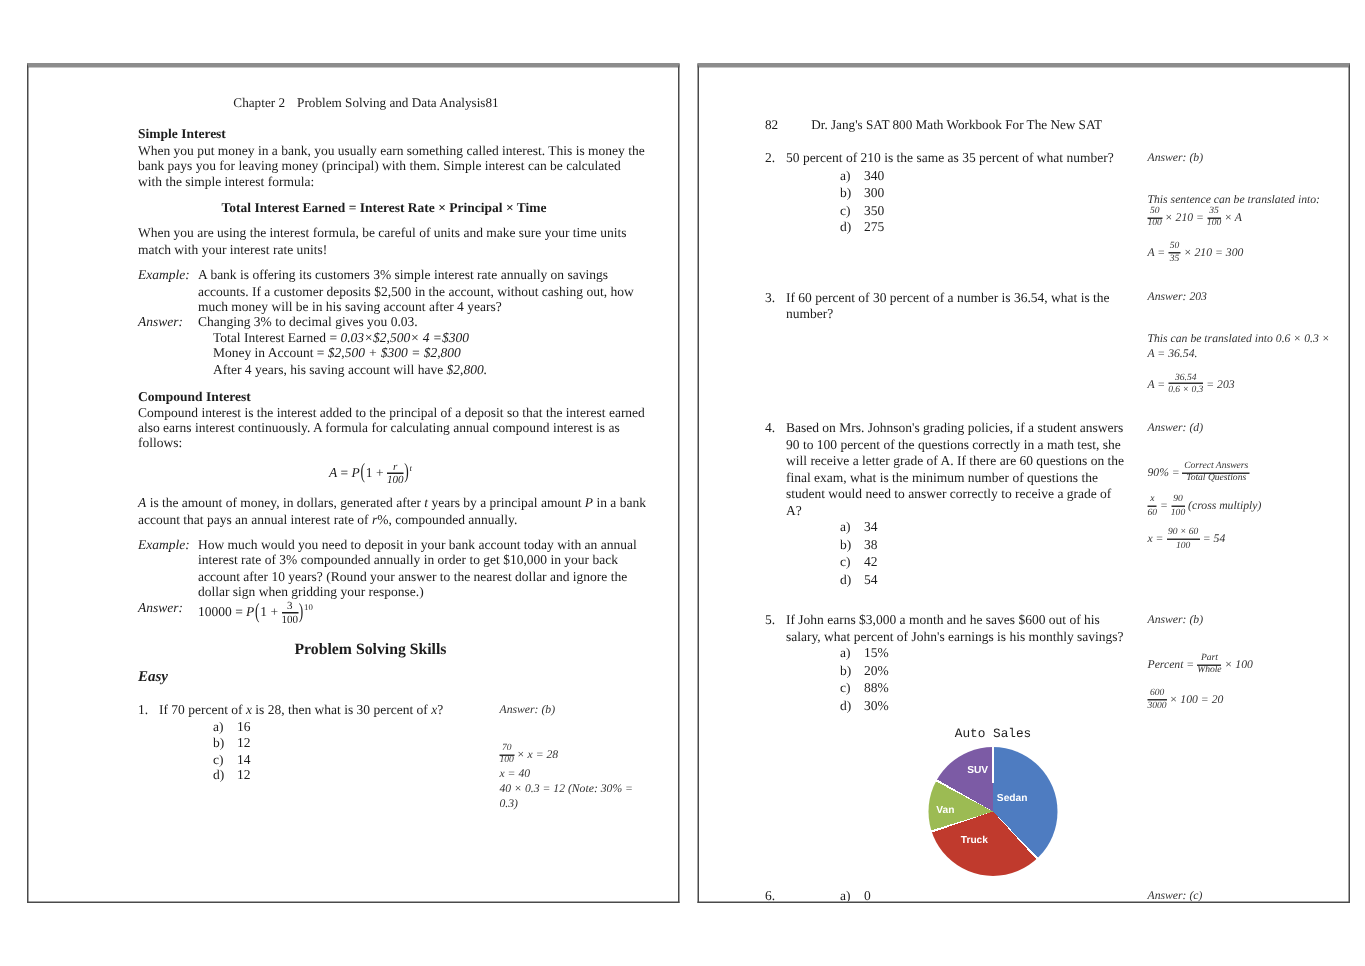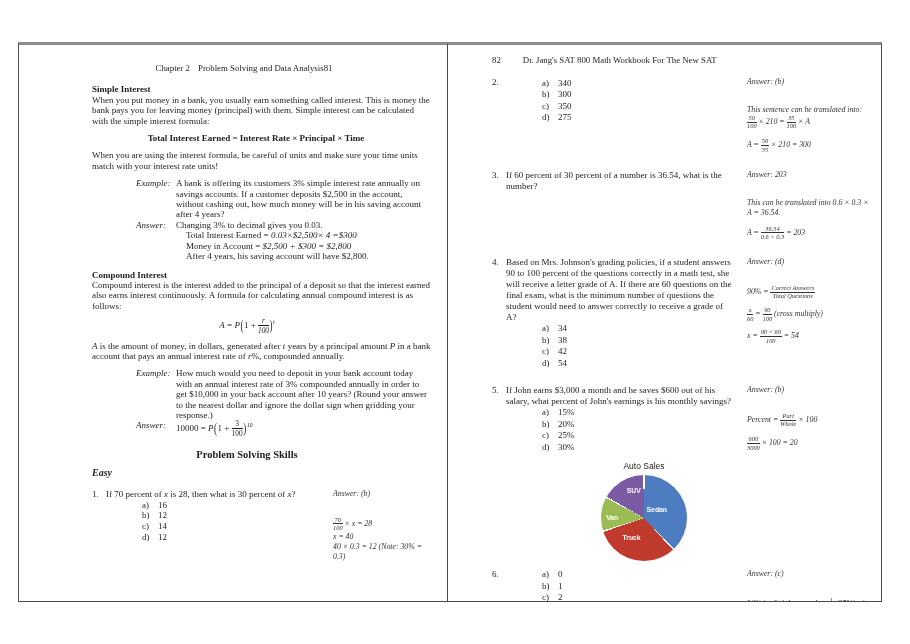--- a/index.html
+++ b/index.html
@@ -7,30 +7,30 @@
     width:910px;height:644px;position:relative;background:#ffffff;
     font-family:"Liberation Serif",serif;color:#1d1d1d;
     font-size:9px;line-height:10.8px;
   }
   .page{
     position:absolute;top:42px;width:435px;height:560px;background:#fff;
     border:1px solid #4a4a4a;border-top:3px solid #8c8c8c;
     box-sizing:border-box;overflow:hidden;
   }
   .pl{left:18px;padding:18px 20px 0 73px;line-height:10.4px;}
-  .pr{left:447px;padding:10px 8px 0 44px;line-height:11px;}
+  .pr{left:465px;padding:33px 8px 0 44px;line-height:11px;}
   .hdr{font-size:8.8px;margin-bottom:11px;display:flex;}
   .hdr-l{justify-content:center;padding-right:36px;}
   .hdr-l .ht{margin-left:8px;}
   .hdr-r{gap:22px;}
   .bold{font-weight:bold;}
   .sp{margin-top:6px;}
   .center-bold{font-weight:bold;text-align:center;margin:7px 12px 7px 0;}
   .ex{display:flex;margin-top:7px;}
-  .exlab{width:40px;flex:none;font-style:italic;margin-left:44px;}
+  .exlab{width:40px;flex:none;font-style:italic;}
   .exbody{flex:1;padding-right:2px;}
   .worklines{padding-left:10px;}
   .ci-formula{text-align:center;margin:6px 30px 6px 0;}
   .skills{font-weight:bold;text-align:center;font-size:10.5px;margin:12px 30px 8px 0;}
   .easy{font-weight:bold;font-style:italic;font-size:10px;margin:8px 0 8px 0;}
   .q{display:flex;margin-top:10px;}
   .pr .q{margin-top:16px;}
   .qm{flex:none;display:flex;}
   .pl .qm{width:232px;}
   .pr .qm{width:246px;}
@@ -40,21 +40,21 @@
   .optk{flex:none;width:16px;}
   .qa{flex:1;padding-left:9px;font-style:italic;font-size:7.8px;line-height:10px;color:#333;}
   .qa .ahead{margin-bottom:7px;}
   .qa .wl{margin-top:18px;}
   .frac{display:inline-block;text-align:center;vertical-align:middle;line-height:1.08;font-size:0.82em;}
   .fn{display:block;border-bottom:0.8px solid currentColor;padding:0 1px;}
   .fd{display:block;padding-top:0.5px;}
   sup{font-size:0.65em;line-height:0;}
   .bigp{display:inline-block;transform:scaleY(1.6);padding:0 0.5px;font-style:normal;}
   .chartwrap{margin:8px 0 2px 72px;width:160px;font-family:"Liberation Sans",sans-serif;}
-  .ctitle{text-align:center;font-size:8.5px;color:#1a1a1a;margin-bottom:3px;}
+  .ctitle{text-align:center;font-size:8.5px;color:#1a1a1a;margin-bottom:3px;font-family:Liberation Mono, monospace;}
   .pie{width:86px;height:86px;border-radius:50%;margin:0 auto;position:relative;}
   .plabel{position:absolute;font-size:6.8px;font-weight:bold;color:#fff;}
   .pl-0{left:53%;top:34%;}
   .pl-1{left:25%;top:67%;}
   .pl-2{left:6%;top:43%;}
   .pl-3{left:30%;top:12%;}
 </style>
 </head>
 <body>
 
@@ -74,21 +74,21 @@
     <span class="exlab">Example:</span>
     <div class="exbody">A bank is offering its customers 3% simple interest rate annually on savings accounts. If a customer deposits $2,500 in the account, without cashing out, how much money will be in his saving account after 4 years?</div>
   </div>
   <div class="ex" style="margin-top:0">
     <span class="exlab">Answer:</span>
     <div class="exbody">
       <div>Changing 3% to decimal gives you 0.03.</div>
       <div class="worklines">
         <div>Total Interest Earned = <span style="font-style: italic;">0.03×$2,500× 4 =$300</span></div>
         <div>Money in Account = <span style="font-style: italic;">$2,500 + $300 = $2,800</span></div>
-        <div>After 4 years, his saving account will have <span style="">$2,800.</span></div>
+        <div>After 4 years, his saving account will have <span style="font-style: italic;">$2,800.</span></div>
       </div>
     </div>
   </div>
 
   <div class="bold" style="margin-top:8px">Compound Interest</div>
   <div>Compound interest is the interest added to the principal of a deposit so that the interest earned also earns interest continuously. A formula for calculating annual compound interest is as follows:</div>
   <div class="ci-formula"><span style="font-style: italic;">A</span> = <span style="font-style: italic;">P</span><span class="bigp">(</span>1 + <span class="frac" style="font-style: italic;"><span class="fn">r</span><span class="fd">100</span></span><span class="bigp">)</span><sup style="font-style: italic;">t</sup></div>
   <div class="sp"><span style="font-style: italic;">A</span> is the amount of money, in dollars, generated after <span style="font-style: italic;">t</span> years by a principal amount <span style="font-style: italic;">P</span> in a bank account that pays an annual interest rate of <span style="font-style: italic;">r</span>%, compounded annually.</div>
 
   <div class="ex">
@@ -142,20 +142,21 @@
 <div class="page pr">
   <div class="hdr hdr-r">
     <span>82</span>
     <span>Dr. Jang's SAT 800 Math Workbook For The New SAT</span>
   </div>
 
   <div class="q" style="margin-top:6px">
     <div class="qm">
       <span class="qnum">2.</span>
       <div class="qtext">
+        <div>50 percent of 210 is the same as 35 percent of what number?</div>
         <div>
             <div class="opt">
               <span class="optk">a)</span>
               <span>340</span>
             </div>
             <div class="opt">
               <span class="optk">b)</span>
               <span>300</span>
             </div>
             <div class="opt">
@@ -232,21 +233,21 @@
             <div class="opt">
               <span class="optk">a)</span>
               <span>15%</span>
             </div>
             <div class="opt">
               <span class="optk">b)</span>
               <span>20%</span>
             </div>
             <div class="opt">
               <span class="optk">c)</span>
-              <span>25%</span>
+              <span>88%</span>
             </div>
             <div class="opt">
               <span class="optk">d)</span>
               <span>30%</span>
             </div>
           </div>
       </div>
     </div>
     <div class="qa">
       <div class="ahead">Answer:  (b)</div>

